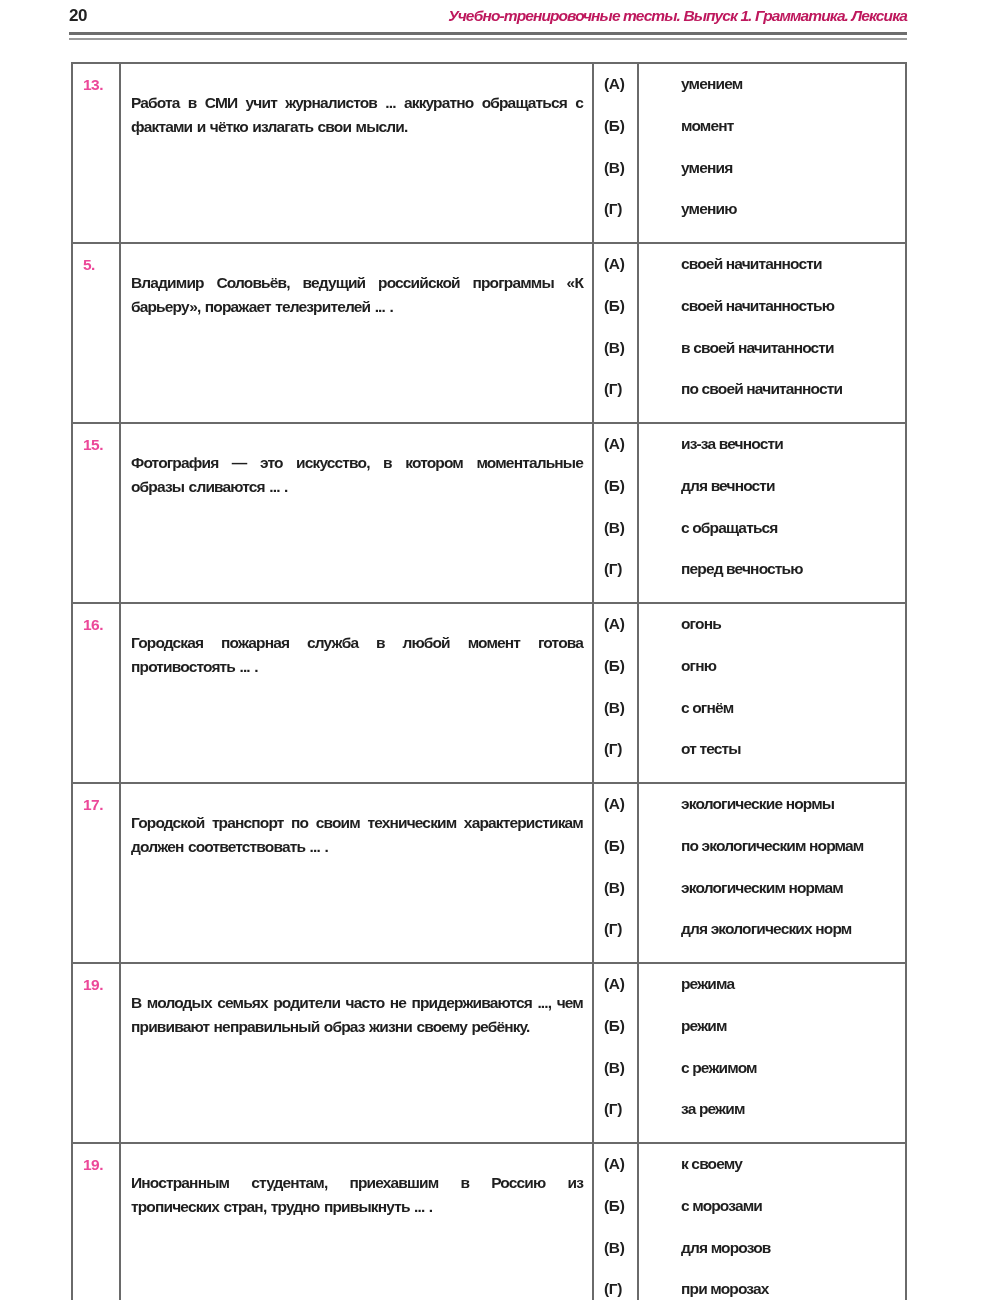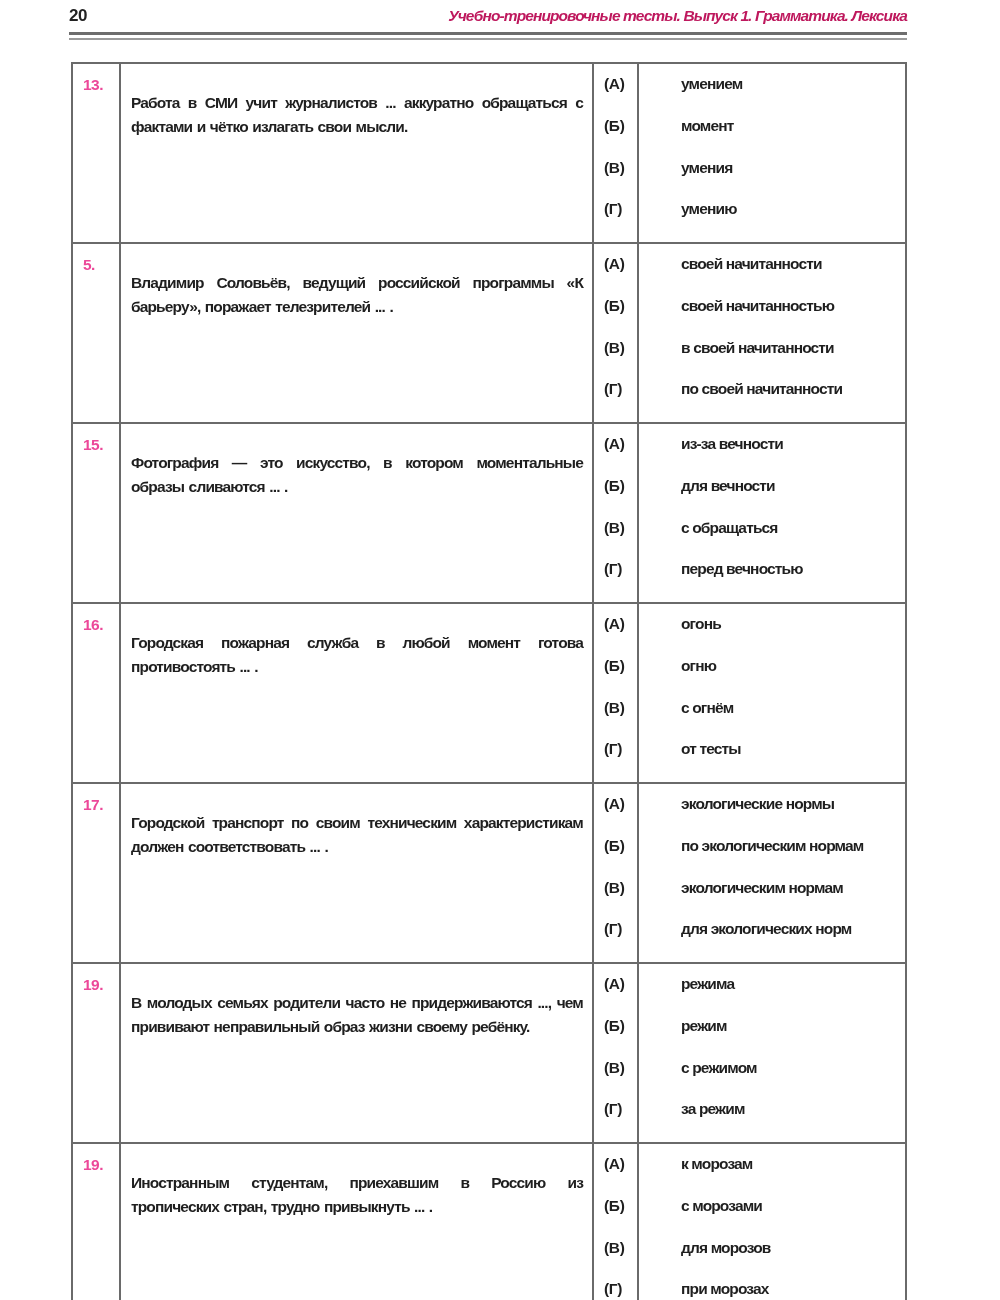--- a/index.html
+++ b/index.html
@@ -230,21 +230,21 @@
     <td>
       <ul class="opt-list letters">
         <li>(А)</li>
         <li>(Б)</li>
         <li>(В)</li>
         <li>(Г)</li>
       </ul>
     </td>
     <td>
       <ul class="opt-list answers">
-        <li>к морозам</li>
+        <li>к своему</li>
         <li>с морозами</li>
         <li>для морозов</li>
         <li>при морозах</li>
       </ul>
     </td>
   </tr>
 </tbody>
 </table>
 
 </body></html>

